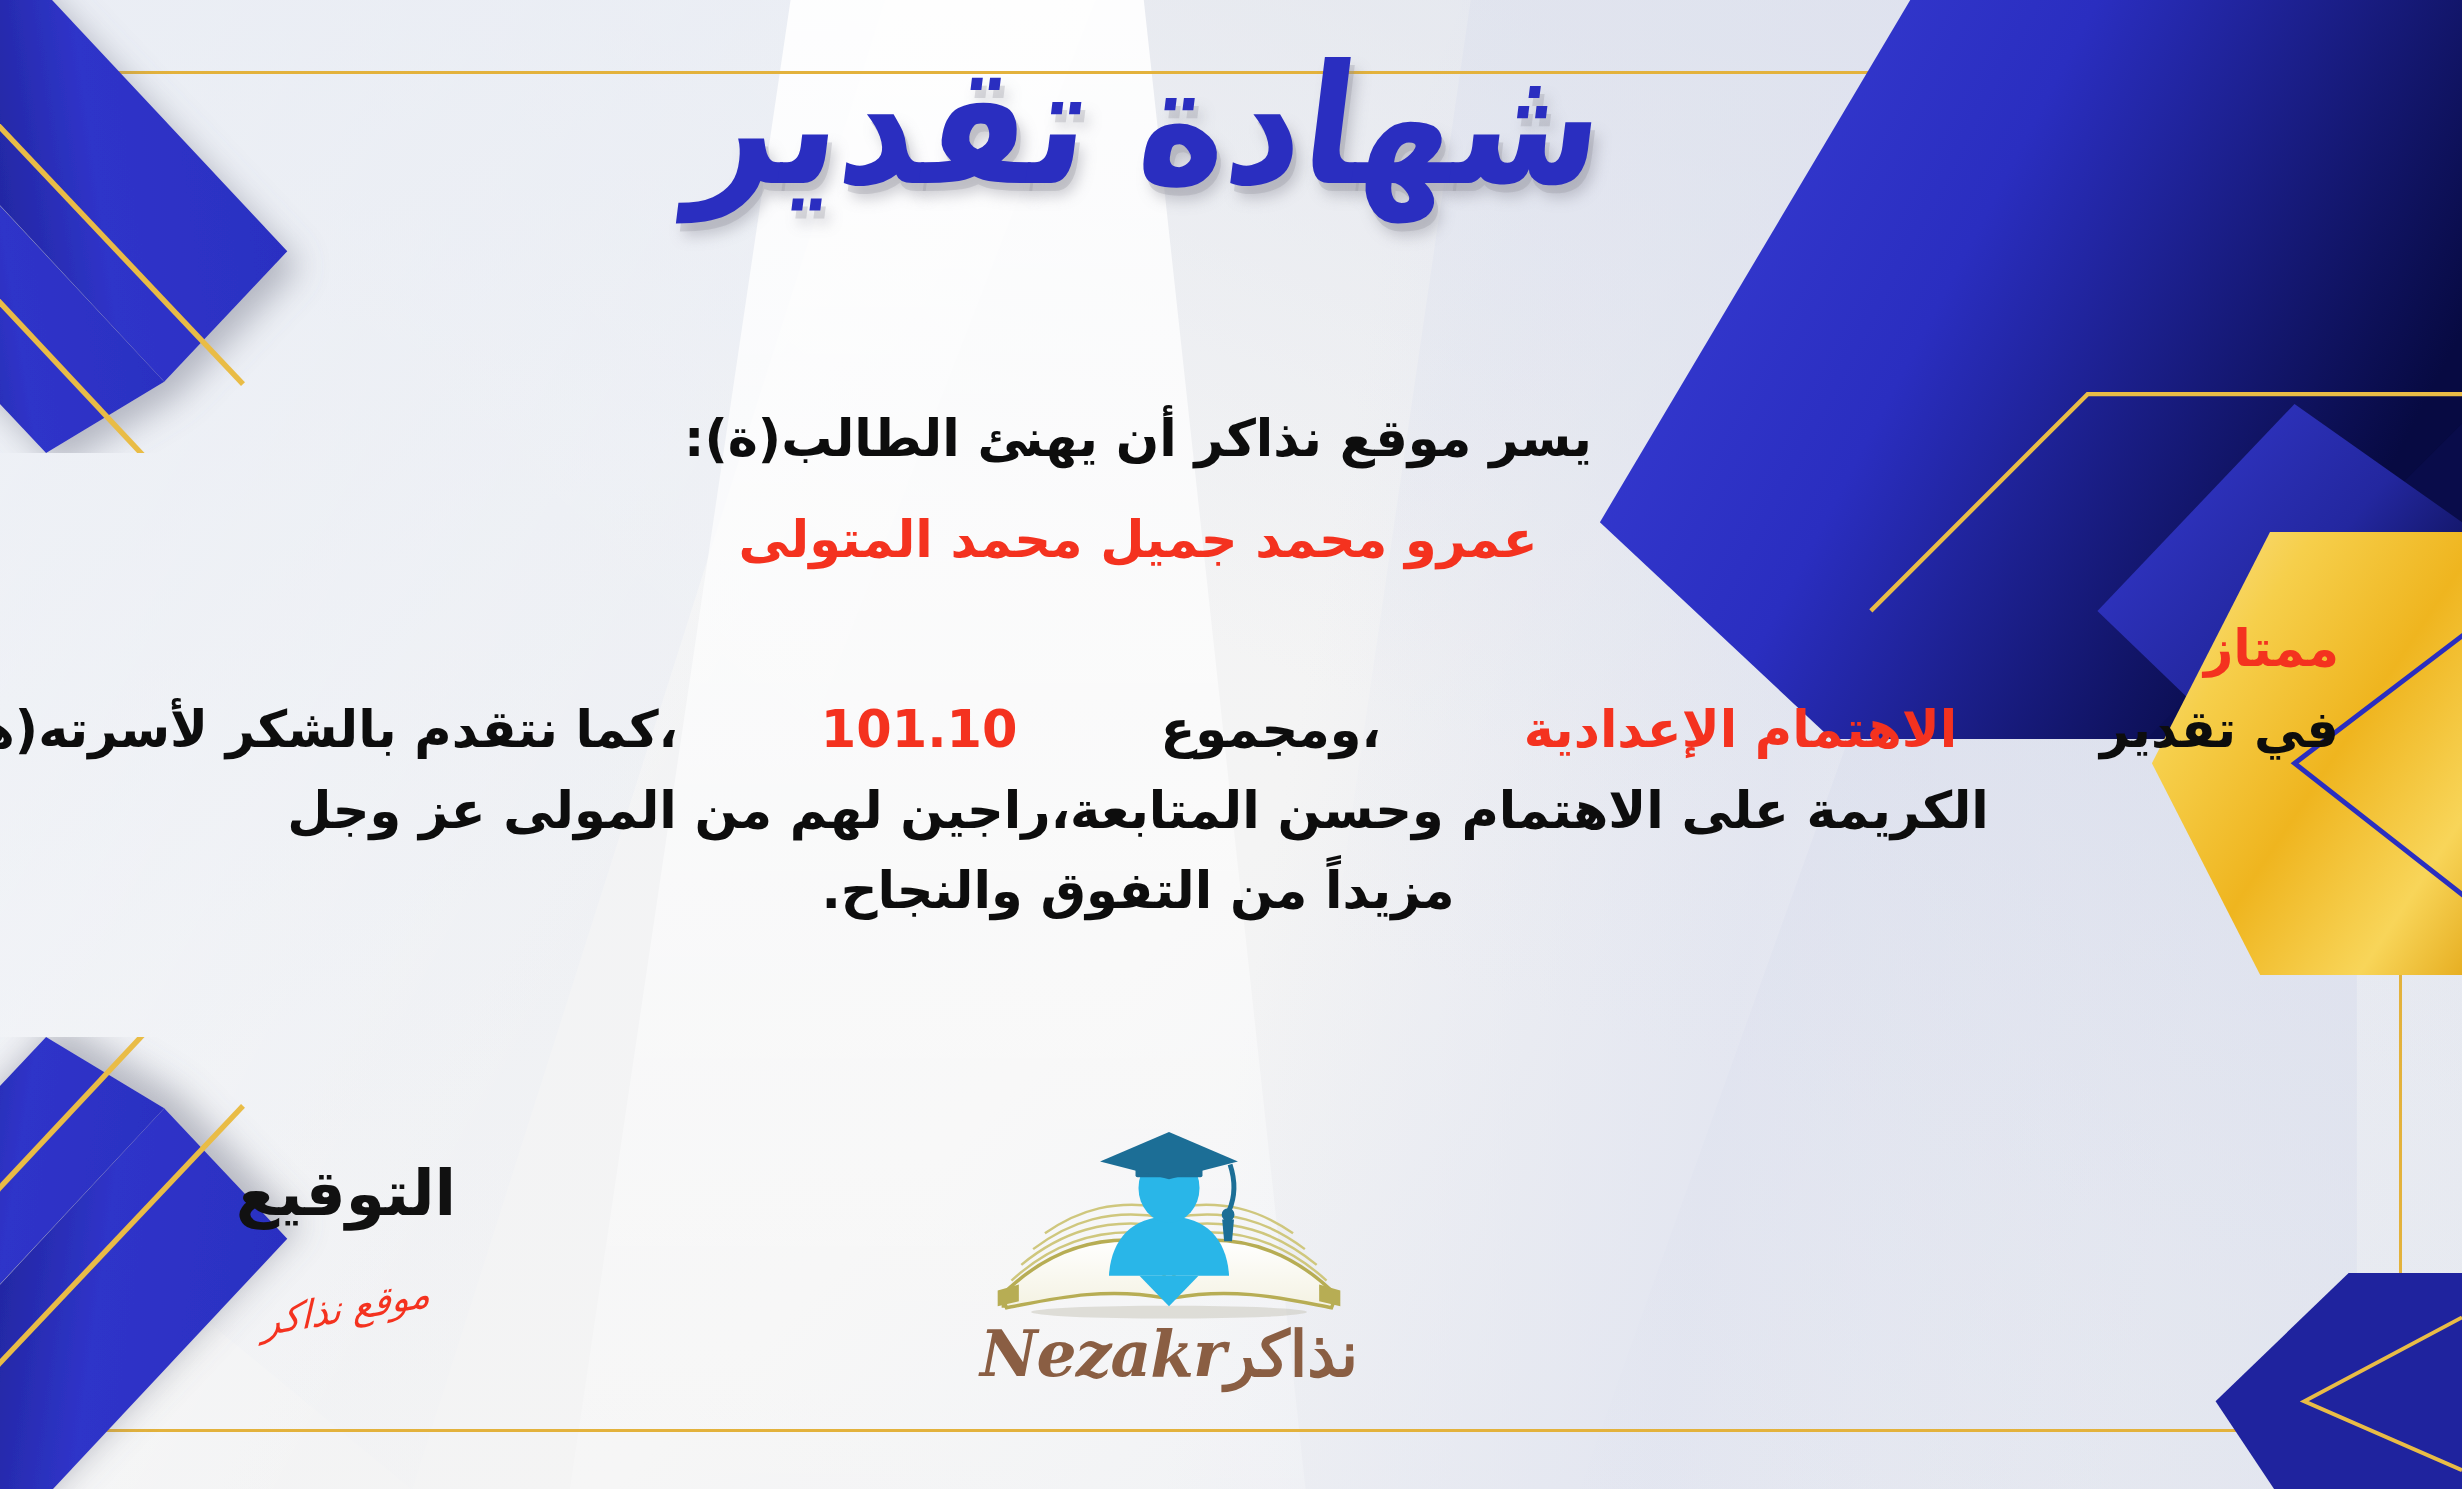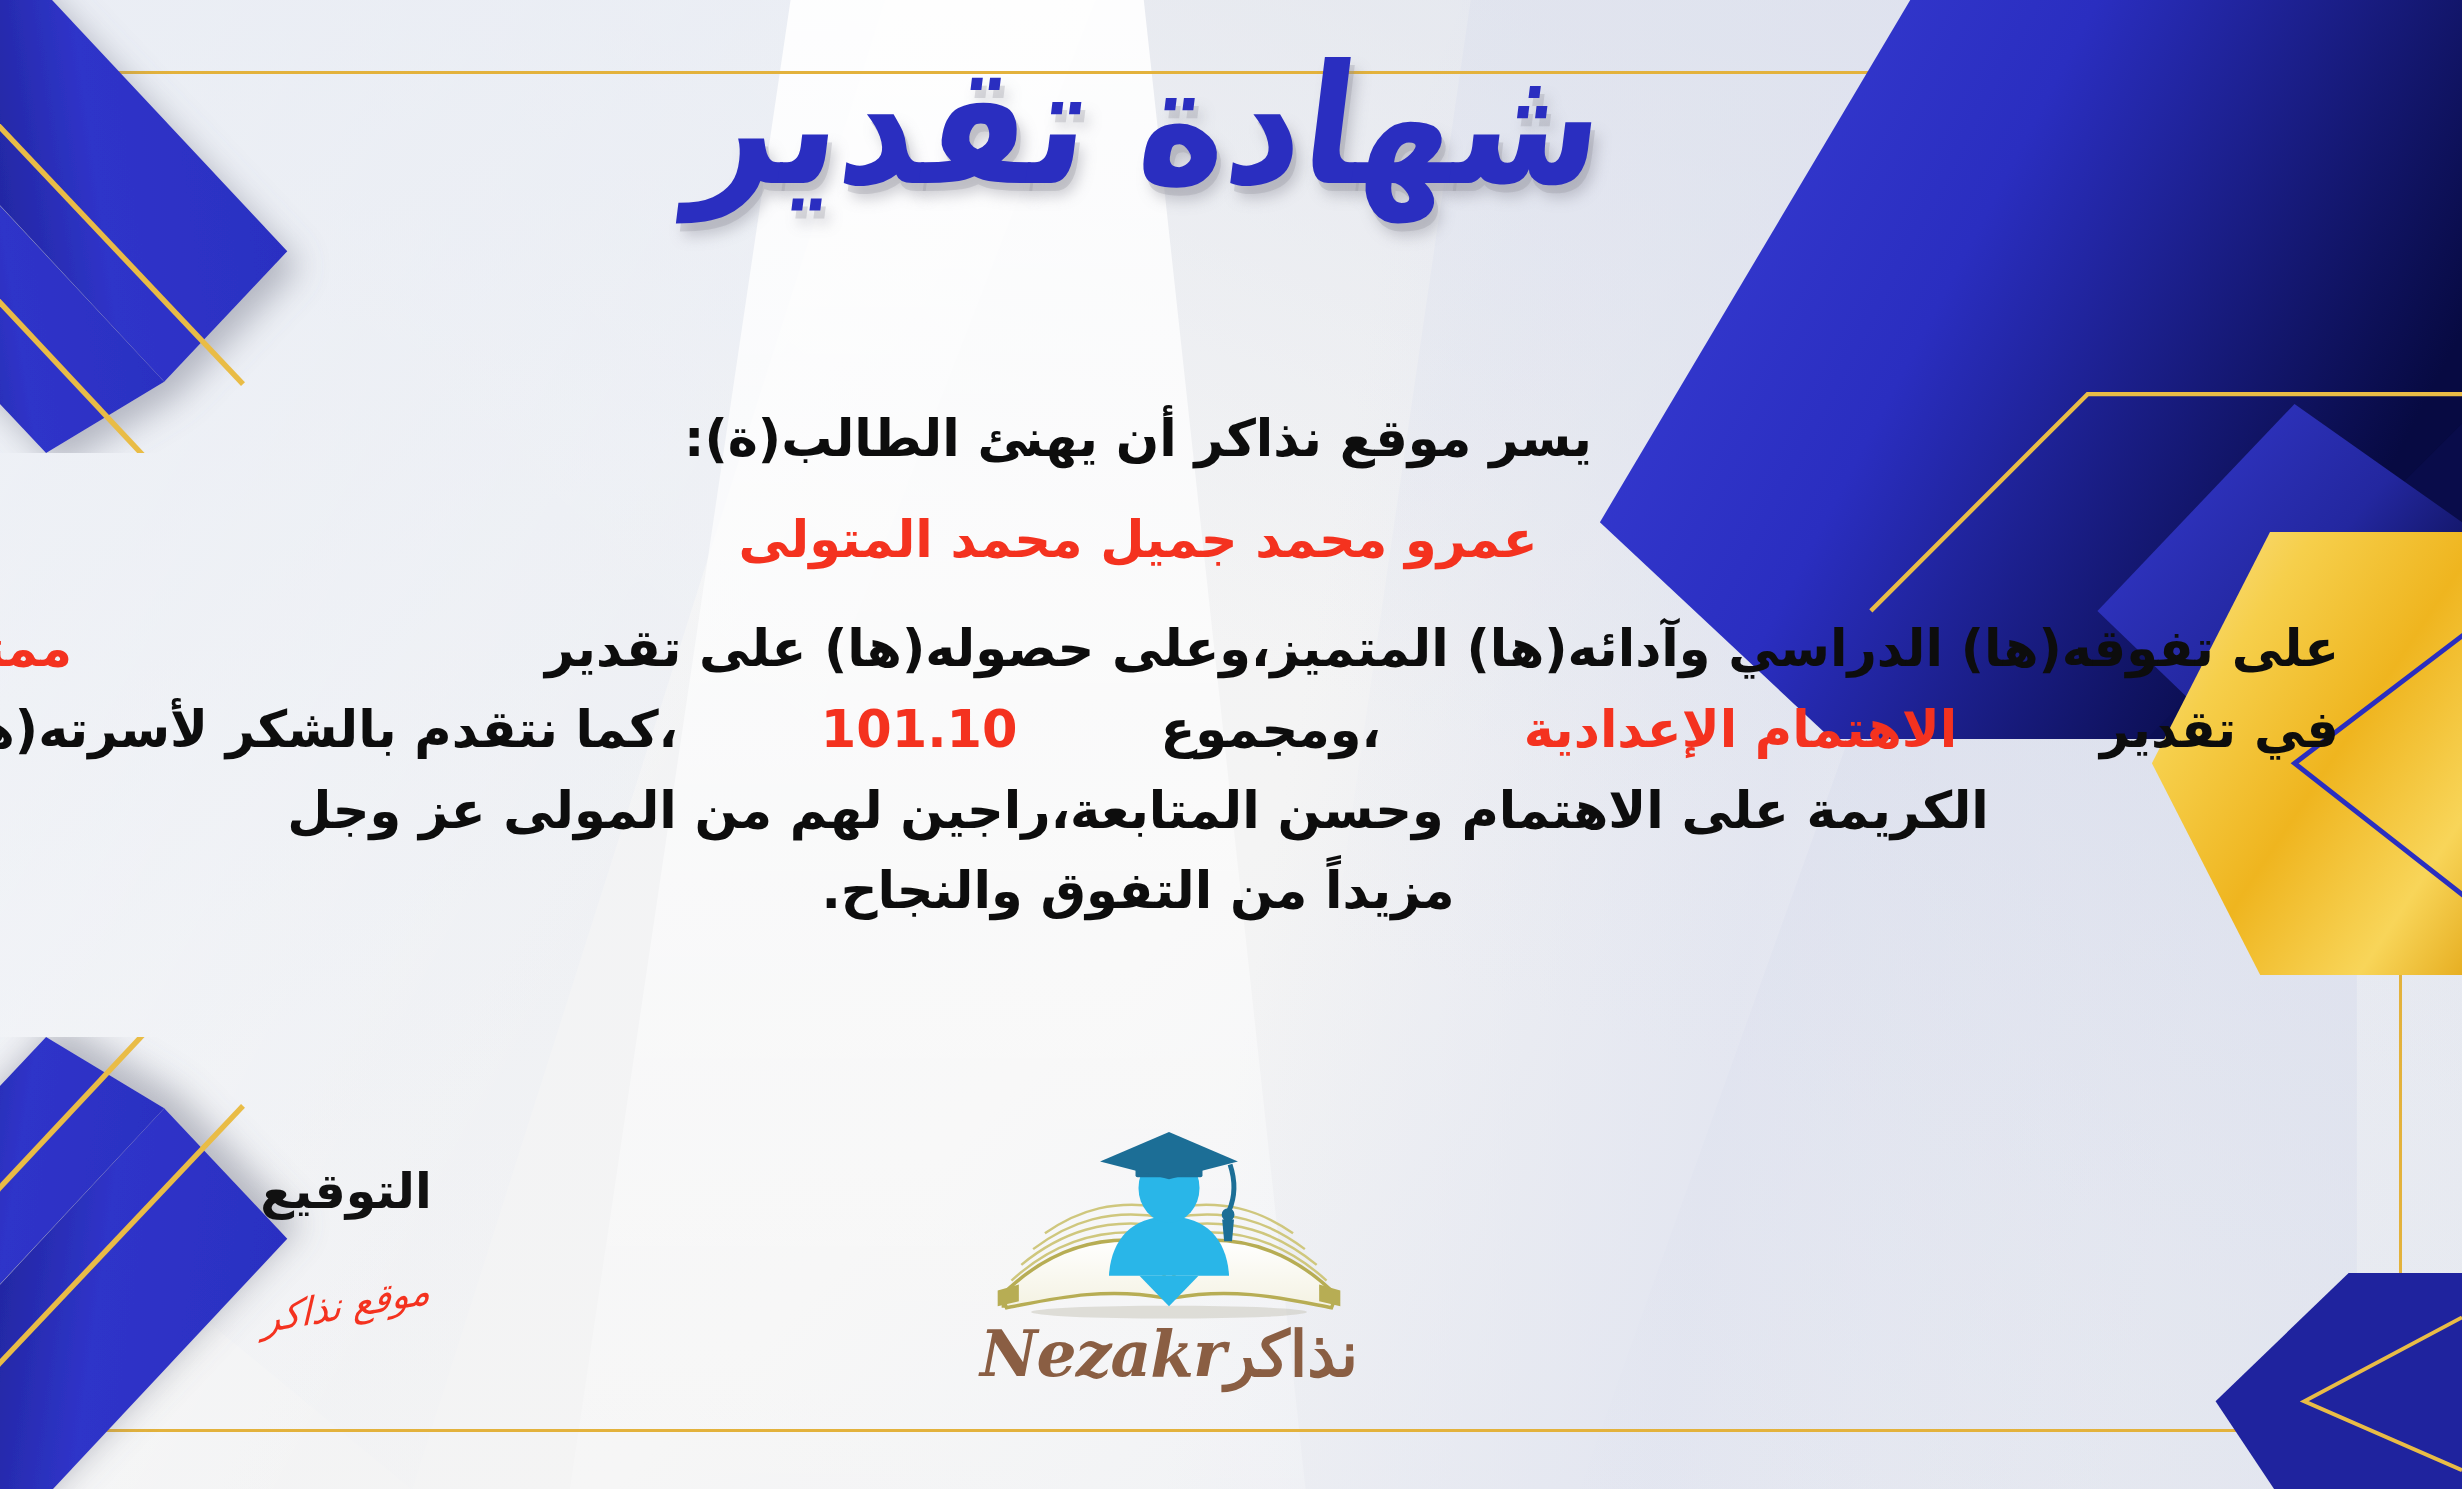--- a/index.html
+++ b/index.html
@@ -122,25 +122,25 @@
 
   
   .signature{
     position:absolute;
     right:auto;left:374px;
     top:1147px;
     text-align:center;
     width:276px;
   }
   .sig-label{
-    font-size:49px;
+    font-size:63px;
     font-weight:700;
     color:#111;
     line-height:1.2;
-    margin:16px;
+    margin:9px;
   }
   .sig-script{
     margin-top:45px;
     font-family:"DejaVu Serif","Liberation Serif",serif;
     font-size:38px;
     color:#f4321f;
     transform:rotate(-10deg) skewX(-10deg);
     display:inline-block;
     font-style:italic;
     font-weight:400;
@@ -273,21 +273,20 @@
     <div class="title">شهادة تقدير</div>
   </div>
 
   <div class="body-block">
 
     <p class="line line-intro">يسر موقع نذاكر أن يهنئ الطالب(ة):</p>
 
     <p class="line line-name">عمرو محمد جميل محمد المتولى</p>
 
     <div class="line line-justify">
-      <span class="line-right">على تفوقه(ها) الدراسي وآدائه(ها) المتميز،وعلى حصوله(ها) على تقدير</span>
       <span class="red">ممتاز</span>
     </div>
 
     <div class="line line-justify">
       <span>في تقدير</span>
       <span class="red">الاهتمام الإعدادية</span>
       <span>،ومجموع</span>
       <span class="red">101.10</span>
       <span>،كما نتقدم بالشكر لأسرته(ها)</span>
     </div>

